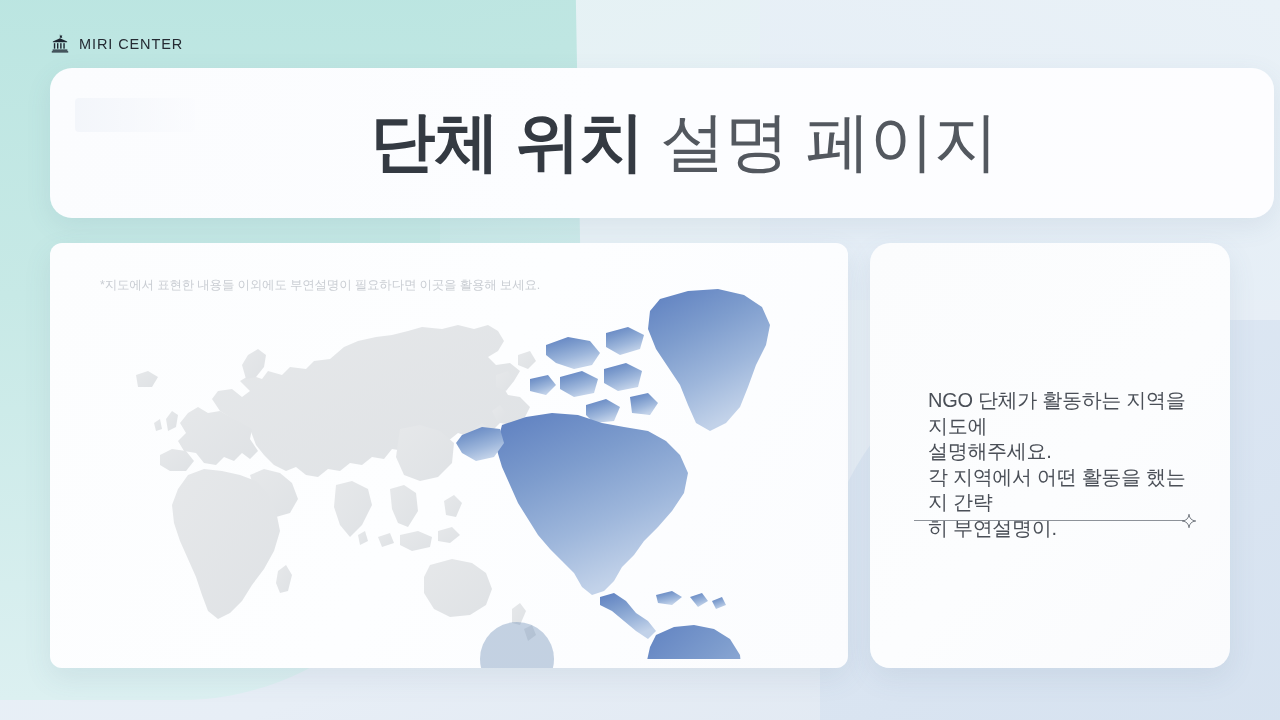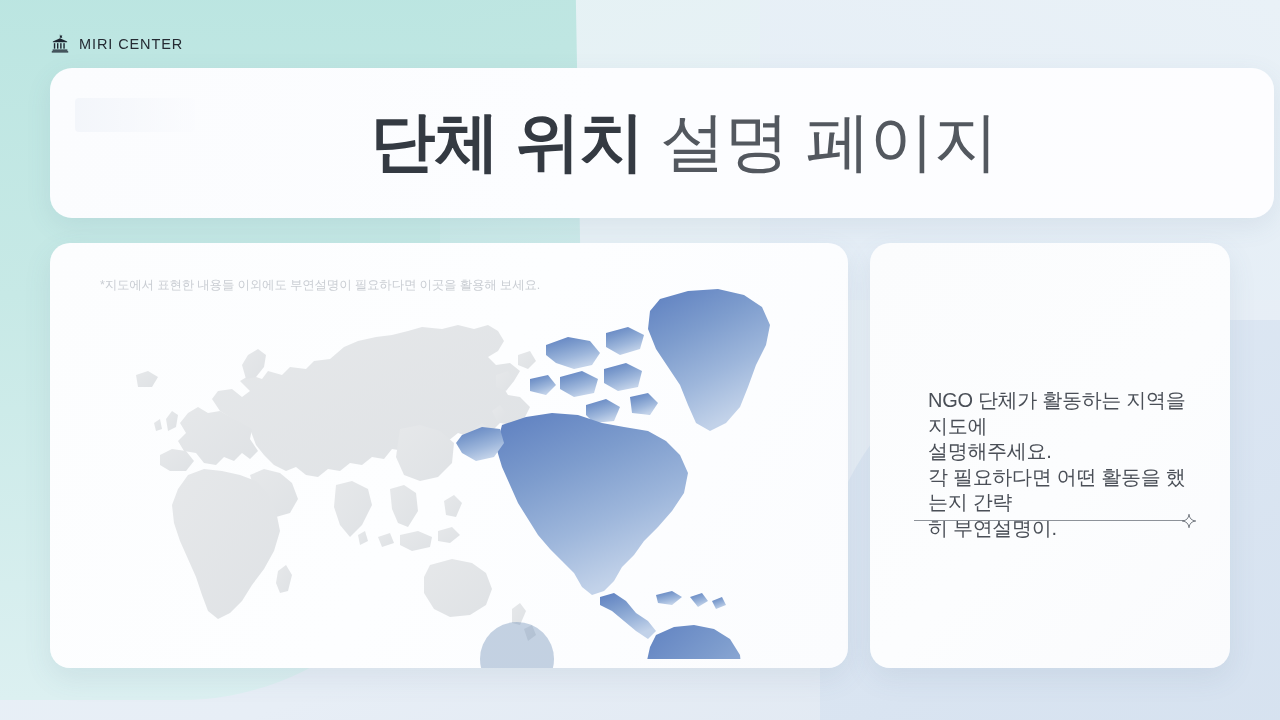--- a/index.html
+++ b/index.html
@@ -59,21 +59,21 @@
     font-size:65px;line-height:1;color:#3b4149;white-space:nowrap;letter-spacing:-1px;
     transform:translateY(-2px);
   }
   .title-strong{font-weight:700;color:#343a42;}
   .title-light{font-weight:300;color:#53585f;}
 
   
   .map-card{
     position:absolute;left:50px;top:243px;width:798px;height:425px;
     background:linear-gradient(120deg,#fcfdfe 0%,#fdfeff 50%,#fbfcfe 100%);
-    border-radius:20px;
+    border-radius:12px;
     box-shadow:0 10px 28px rgba(80,110,140,.10);
     overflow:hidden;z-index:20;
   }
   .map-hint{
     position:absolute;left:50px;top:34px;
     font-size:12.5px;color:#c9cdd3;letter-spacing:-.2px;white-space:nowrap;
   }
   .map-wrap{position:absolute;left:0;top:28px;width:798px;height:400px;}
   .map-svg{position:absolute;left:50px;top:8px;width:700px;height:380px;}
 
@@ -258,21 +258,21 @@
 
       <div class="marker m1"></div>
 
     </div>
   </div>
 
   <div class="note-card">
     <div class="note-text">
       <p>NGO 단체가 활동하는 지역을 지도에</p>
       <p>설명해주세요.</p>
-      <p>각 필요하다면 어떤 활동을 했는지 간략</p>
+      <p>각 지역에서 어떤 활동을 했는지 간략</p>
       <p>히 부연설명이.</p>
     </div>
     <div class="note-rule"></div>
     <span class="note-spark">
       <svg viewBox="0 0 24 24" width="18" height="18" fill="none" stroke="#6b7078" stroke-width="1.2" stroke-linejoin="round">
         <path d="M12 3 C12.6 8.6 15.4 11.4 21 12 C15.4 12.6 12.6 15.4 12 21 C11.4 15.4 8.6 12.6 3 12 C8.6 11.4 11.4 8.6 12 3 Z"></path>
       </svg>
     </span>
   </div>
 

